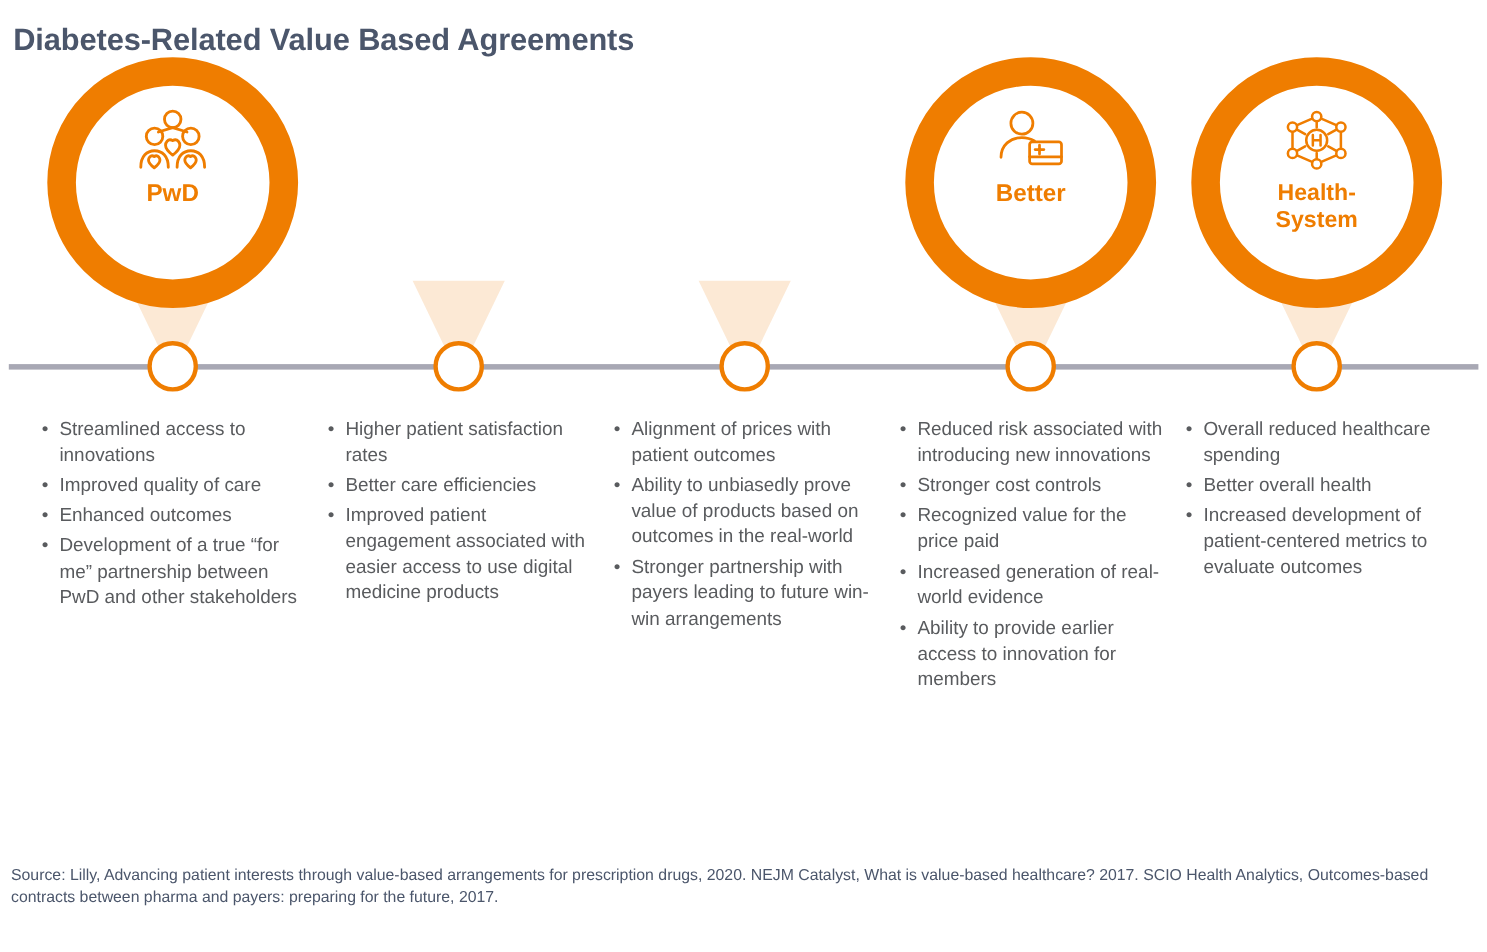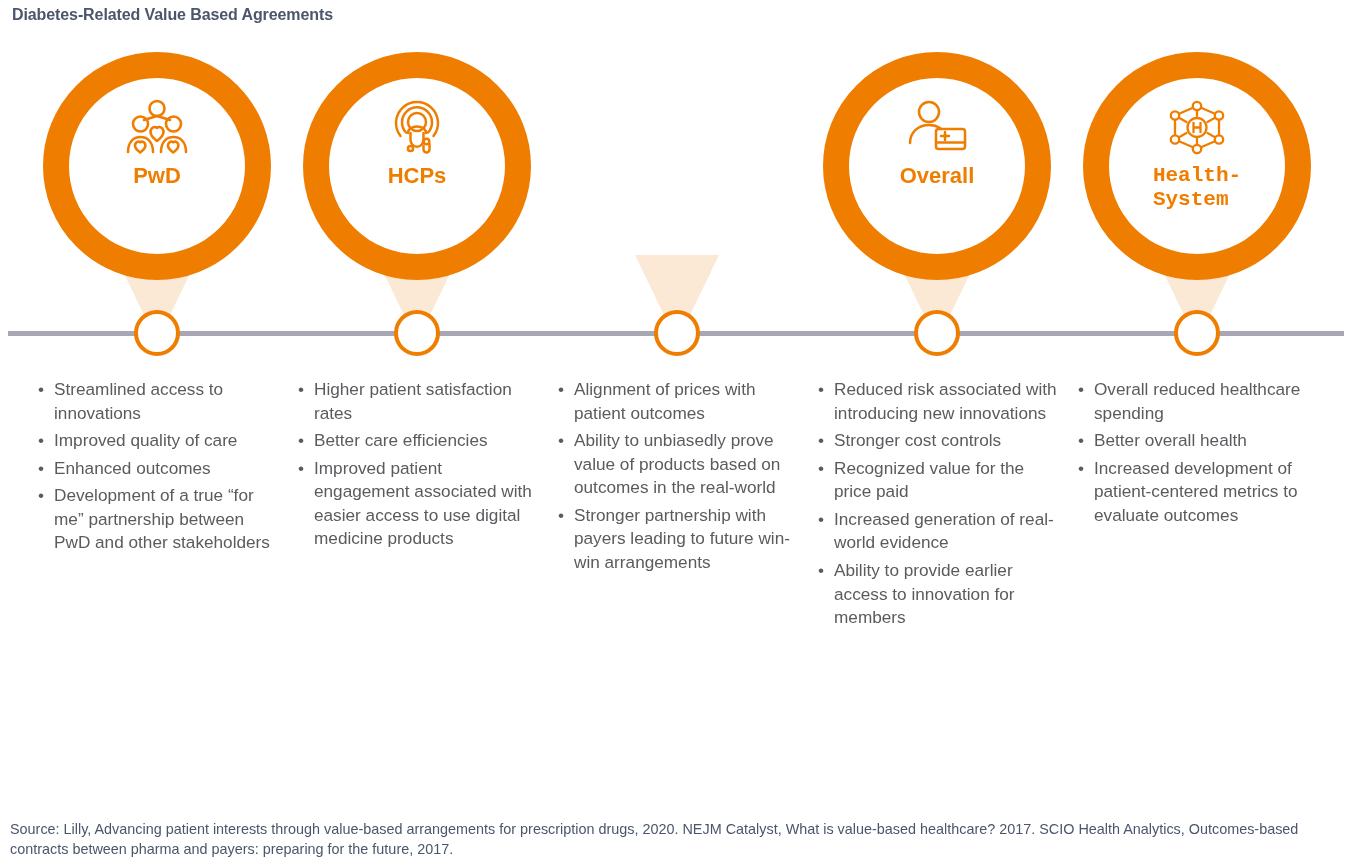--- a/index.html
+++ b/index.html
@@ -8,22 +8,22 @@
     height: 865px;
     background: #ffffff;
     font-family: "Liberation Sans", sans-serif;
     overflow: hidden;
   }
   .page { position: relative; width: 1352px; height: 865px; }
 
   
   .title {
     position: absolute;
-    left: 12px; top: 6px;
-    font-size: 16px;
+    left: 12px; top: 20px;
+    font-size: 28px;
     font-weight: 700;
     color: #4b566b;
     letter-spacing: -0.1px;
     white-space: nowrap;
   }
 
   
   .axis-line {
     position: absolute;
     left: 8px; top: 331px;
@@ -67,24 +67,25 @@
     height: 64px;
     display: flex;
     align-items: center;
     justify-content: center;
   }
   .bubble .bubble-label {
     margin-top: 4px;
     font-size: 22px;
     font-weight: 700;
     color: #ef7d00;
+    text-align: center;
     line-height: 1.12;
     white-space: pre-line;
   }
-  .bubble.two-line .bubble-label { font-size: 21px; font-family: Liberation Mono, monospace; }
+  .bubble.two-line .bubble-label { font-size: 21px; }
 
   
   .col {
     position: absolute;
     top: 378px;
     width: 248px;
   }
   .col ul { list-style: none; }
   .col li {
     position: relative;
@@ -104,21 +105,21 @@
 
   
   .footnote {
     position: absolute;
     left: 10px;
     width: 1330px;
     color: #4b566b;
     font-size: 14.4px;
     line-height: 1.42;
   }
-  .footnote.src { top: 786px; margin-top: 33px; }
+  .footnote.src { top: 786px; }
   .footnote.rep { top: 831px; }
 </style>
 </head>
 <body>
 
 <div class="page">
 
   <div class="title">Diabetes-Related Value Based Agreements</div>
 
   <svg class="funnel" style="left:97px" viewBox="0 0 120 60">
@@ -154,48 +155,33 @@
         <path d="M2 53 c0-10 5.6-15 12.5-15 c6.9 0 12.5 5 12.5 15"></path>
         <path d="M35 53 c0-10 5.6-15 12.5-15 c6.9 0 12.5 5 12.5 15"></path>
         <path d="M24.5 33 c0-3 2.4-5 4-5 c1.3 0 2.5 .8 2.5 .8 s1.2-.8 2.5-.8 c1.6 0 4 2 4 5 c0 4-6.5 9-6.5 9 s-6.5-5-6.5-9z"></path>
         <path d="M9 46.5 c0-2.3 1.9-3.9 3.2-3.9 c1 0 2 .7 2 .7 s1-.7 2-.7 c1.3 0 3.2 1.6 3.2 3.9 c0 3.2-5.2 7-5.2 7 s-5.2-3.8-5.2-7z"></path>
         <path d="M42 46.5 c0-2.3 1.9-3.9 3.2-3.9 c1 0 2 .7 2 .7 s1-.7 2-.7 c1.3 0 3.2 1.6 3.2 3.9 c0 3.2-5.2 7-5.2 7 s-5.2-3.8-5.2-7z"></path>
       </svg>
     </div>
     <div class="bubble-label">PwD</div>
   </div>
 
-  <div class="bubble" style="left:303px">
-    <div class="icon-wrap">
-      <svg width="58" height="58" viewBox="0 0 58 58" fill="none" stroke="#EF7D00" stroke-width="2.5" stroke-linecap="round" stroke-linejoin="round">
-        <path d="M45.5 37 A21 21 0 1 0 12.5 37"></path>
-        <path d="M40 33.5 A15 15 0 1 0 18 33.5"></path>
-        <circle cx="29" cy="23" r="9"></circle>
-        <path d="M20 34 c0-4 4-6.5 9-6.5 c5 0 9 2.5 9 6.5"></path>
-        <path d="M22.5 34 v6.5 c0 4.3 3 7.3 6.5 7.3 c3.5 0 6.5-3 6.5-7.3 V34"></path>
-        <circle cx="22.5" cy="49.5" r="2.6"></circle>
-        <path d="M35.5 47 v3.5 a3 3 0 0 0 6 0 V45"></path>
-        <circle cx="38.5" cy="42.5" r="2.8"></circle>
-      </svg>
-    </div>
-    <div class="bubble-label">HCPs</div>
-  </div>
 
 
   <div class="bubble" style="left:823px">
     <div class="icon-wrap">
       <svg width="60" height="58" viewBox="0 0 60 58" fill="none" stroke="#EF7D00" stroke-width="2.5" stroke-linecap="round" stroke-linejoin="round">
         <circle cx="22" cy="13" r="10"></circle>
         <path d="M3 44 c0-11 8.5-18 19-18 c4.3 0 8.2 1.2 11.4 3.2"></path>
         <rect x="29" y="30" width="29" height="20" rx="2.5"></rect>
         <path d="M29 43.5 h29"></path>
         <path d="M38 33 v8 M34 37 h8"></path>
       </svg>
     </div>
-    <div class="bubble-label">Overall</div>
+    <div class="bubble-label">Better</div>
   </div>
 
   <div class="bubble two-line" style="left:1083px">
     <div class="icon-wrap">
       <svg width="62" height="58" viewBox="0 0 62 58" fill="none" stroke="#EF7D00" stroke-width="2.3" stroke-linecap="round" stroke-linejoin="round">
         <path d="M31 7 L53 16.5 M53 16.5 L53 40.5 M53 40.5 L31 50 M31 50 L9 40.5 M9 40.5 L9 16.5 M9 16.5 L31 7"></path>
         <path d="M31 7 L31 17 M53 16.5 L41.5 23 M53 40.5 L41.5 34 M31 50 L31 40 M9 40.5 L20.5 34 M9 16.5 L20.5 23"></path>
         <circle cx="31" cy="7" r="4.2" fill="#fff"></circle>
         <circle cx="53" cy="16.5" r="4.2" fill="#fff"></circle>
         <circle cx="53" cy="40.5" r="4.2" fill="#fff"></circle>

